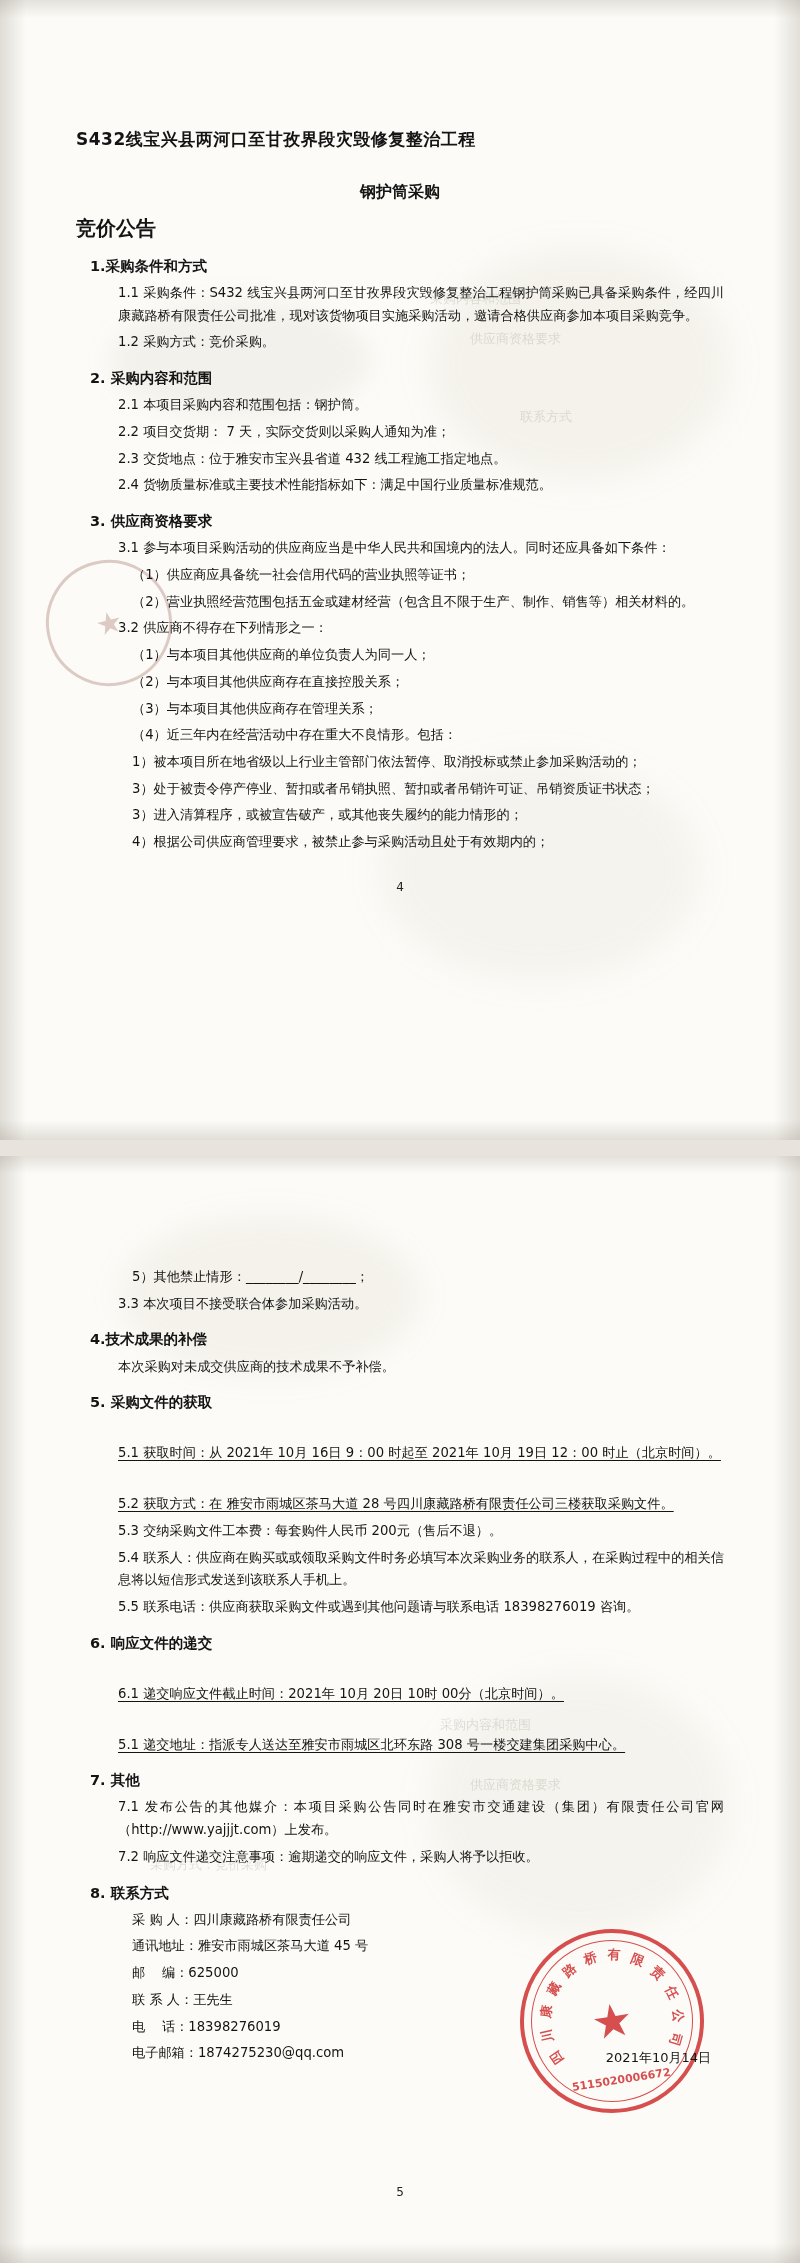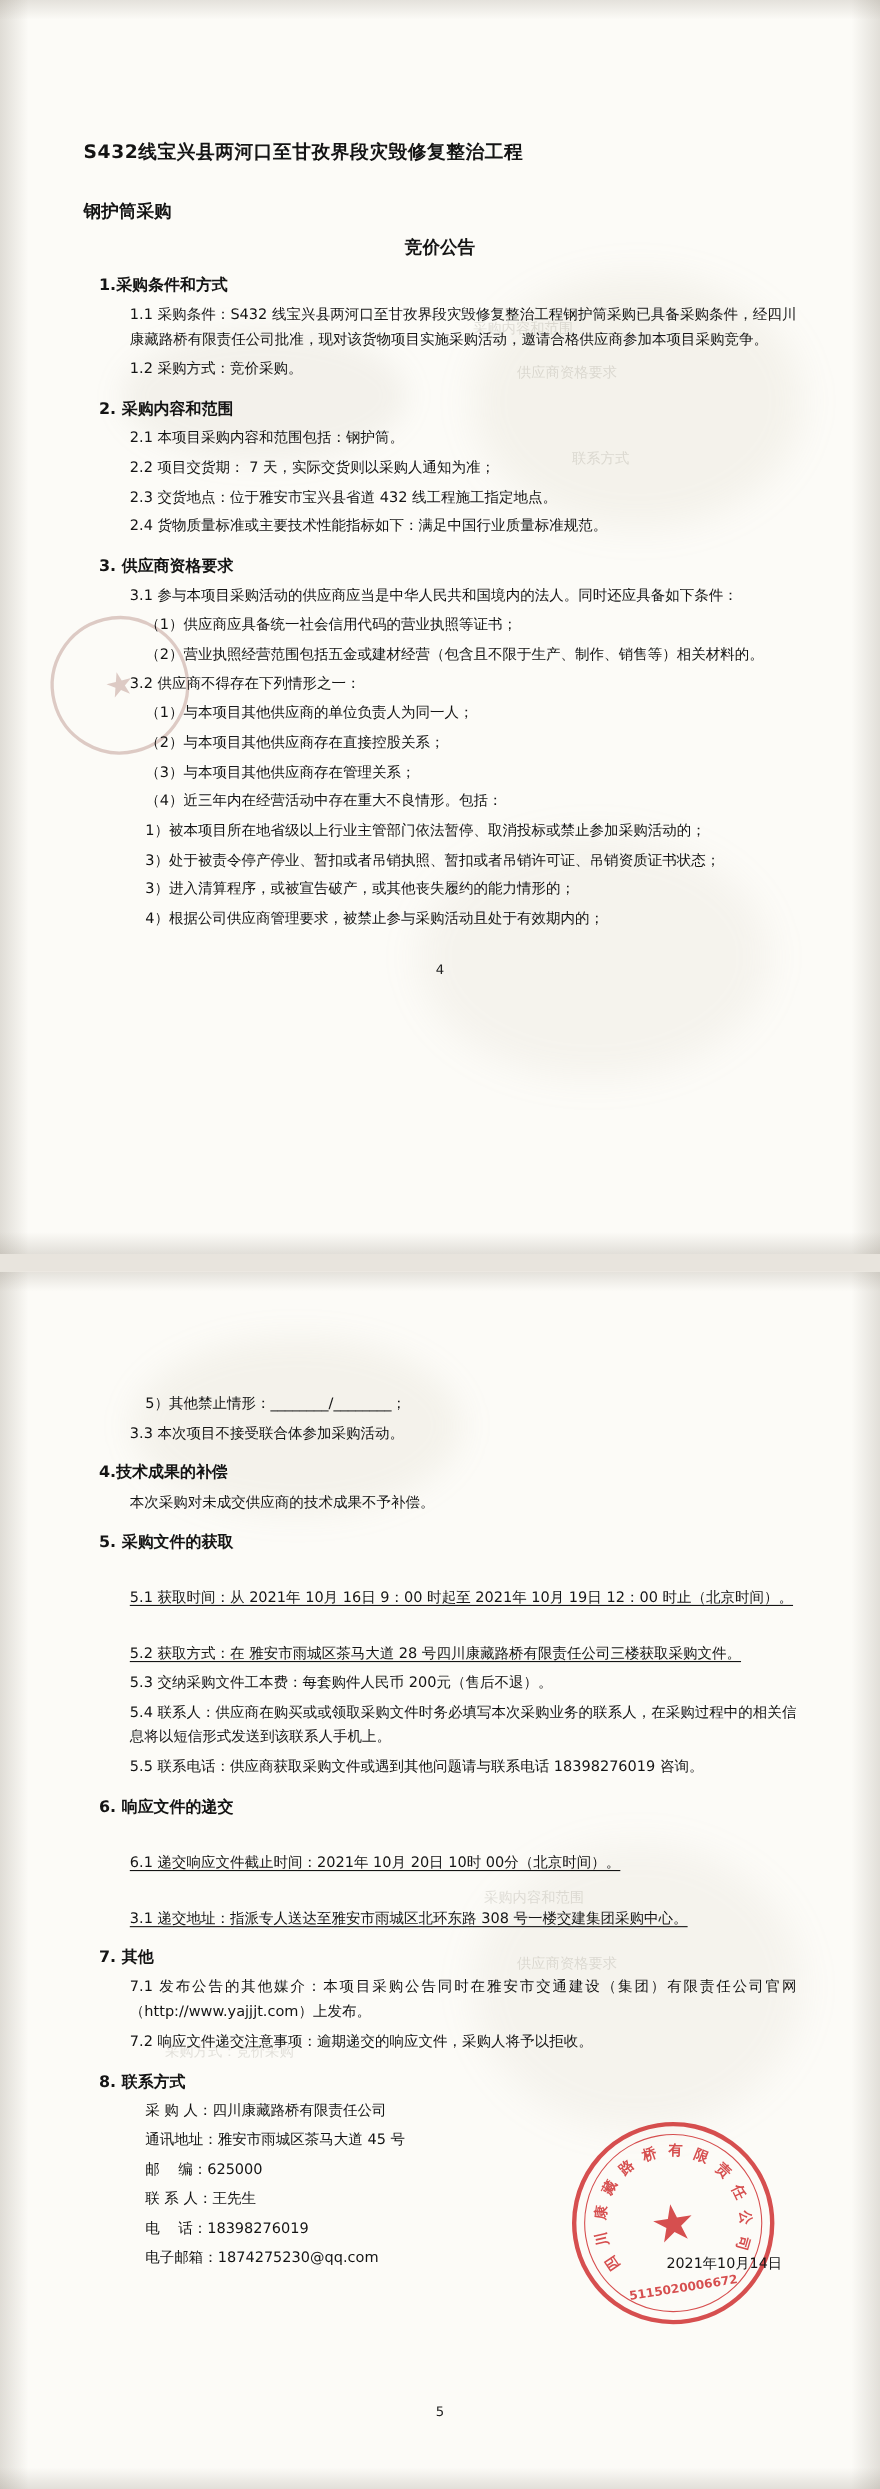--- a/index.html
+++ b/index.html
@@ -57,29 +57,28 @@
 
   .doc-title {
     text-align: left;
     font-weight: bold;
     font-size: 17px;
     letter-spacing: 0.5px;
     padding-top: 128px;
     line-height: 1.4;
   }
   .doc-sub1 {
-    text-align: left;
+    text-align: center;
     font-weight: bold;
     font-size: 16px;
     padding-top: 30px;
   }
   .doc-sub2 {
-    text-align: center;
-    font-weight: bold;
-    font-size: 16px;
+    font-weight: bold;
+    font-size: 20px;
     padding-top: 12px;
   }
 
   .h1 {
     font-weight: bold;
     font-size: 14.5px;
     margin: 13px 0 0 0;
     padding-left: 14px;
     line-height: 1.6;
   }
@@ -261,21 +260,21 @@
 
     <div class="h1">5. 采购文件的获取</div>
     <div class="p ind1 u">5.1 获取时间：从 2021年 10月 16日 9：00 时起至 2021年 10月 19日 12：00 时止（北京时间）。</div>
     <div class="p ind1 u">5.2 获取方式：在 雅安市雨城区茶马大道 28 号四川康藏路桥有限责任公司三楼获取采购文件。</div>
     <div class="p ind1">5.3 交纳采购文件工本费：每套购件人民币 200元（售后不退）。</div>
     <div class="p ind1">5.4 联系人：供应商在购买或或领取采购文件时务必填写本次采购业务的联系人，在采购过程中的相关信息将以短信形式发送到该联系人手机上。</div>
     <div class="p ind1">5.5 联系电话：供应商获取采购文件或遇到其他问题请与联系电话 18398276019 咨询。</div>
 
     <div class="h1">6. 响应文件的递交</div>
     <div class="p ind1 u">6.1 递交响应文件截止时间：2021年 10月 20日 10时 00分（北京时间）。</div>
-    <div class="p ind1 u">3.1 递交地址：指派专人送达至雅安市雨城区北环东路 308 号一楼交建集团采购中心。</div>
+    <div class="p ind1 u">5.1 递交地址：指派专人送达至雅安市雨城区北环东路 308 号一楼交建集团采购中心。</div>
 
     <div class="h1">7. 其他</div>
     <div class="p ind1">7.1 发布公告的其他媒介：本项目采购公告同时在雅安市交通建设（集团）有限责任公司官网（http://www.yajjjt.com）上发布。</div>
     <div class="p ind1">7.2 响应文件递交注意事项：逾期递交的响应文件，采购人将予以拒收。</div>
 
     <div class="h1">8. 联系方式</div>
 
     <div class="p ind3">
       <span>采 购 人：</span><span>四川康藏路桥有限责任公司</span>
     </div>

